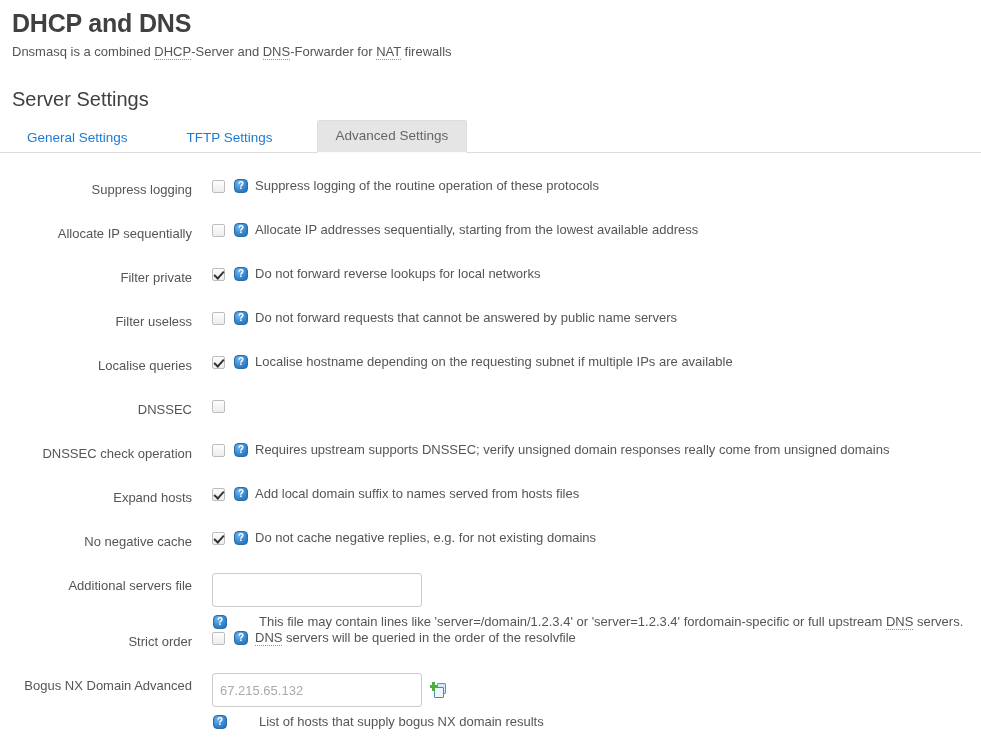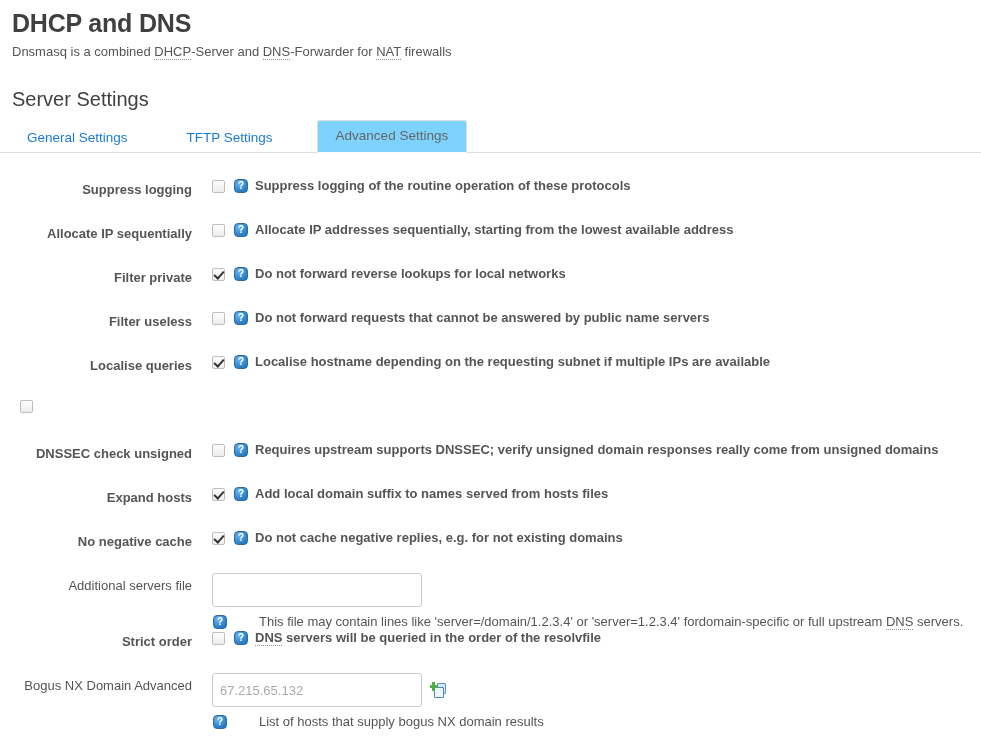--- a/index.html
+++ b/index.html
@@ -70,37 +70,37 @@
     color: #1a7bd4;
     cursor: pointer;
     border: 1px solid transparent;
     border-bottom: none;
     margin-bottom: -1px;
     background: transparent;
     white-space: nowrap;
   }
   .tab.active {
     color: #666666;
-    background: #7dd3fc;
+    background: #e5e5e5;
     border: 1px solid #dddddd;
     border-bottom: 1px solid #fbfbfb;
     border-radius: 3px 3px 0 0;
     padding: 7px 18px 8px 18px;
   }
 
   
   .form {
     padding: 24px 0 0 0;
   }
   .row {
     display: flex;
     align-items: flex-start;
     margin-bottom: 0;
   }
-  .row-cbox { height: 44px; font-weight: bold; }
+  .row-cbox { height: 44px; }
   .row-field { height: 56px; }
   .row-field-last { height: 50px; }
 
   .label {
     width: 192px;
     min-width: 192px;
     text-align: right;
     font-size: 13px;
     line-height: 17px;
     color: #555555;
@@ -296,27 +296,28 @@
     <div class="row row-cbox">
       <div class="label">Localise queries</div>
       <div class="control">
         <span class="cb checked"></span>
         <span class="help-icon"></span>
         <span class="desc">Localise hostname depending on the requesting subnet if multiple IPs are available</span>
       </div>
     </div>
 
     <div class="row row-cbox">
-      <div class="control">
-        <span class="cb"></span>
-      </div>
-    </div>
-
-    <div class="row row-cbox">
-      <div class="label">DNSSEC check unsigned</div>
+      <div class="label">DNSSEC</div>
+      <div class="control">
+        <span class="cb"></span>
+      </div>
+    </div>
+
+    <div class="row row-cbox">
+      <div class="label">DNSSEC check operation</div>
       <div class="control">
         <span class="cb"></span>
         <span class="help-icon"></span>
         <span class="desc">Requires upstream supports DNSSEC; verify unsigned domain responses really come from unsigned domains</span>
       </div>
     </div>
 
     <div class="row row-cbox">
       <div class="label">Expand hosts</div>
       <div class="control">

